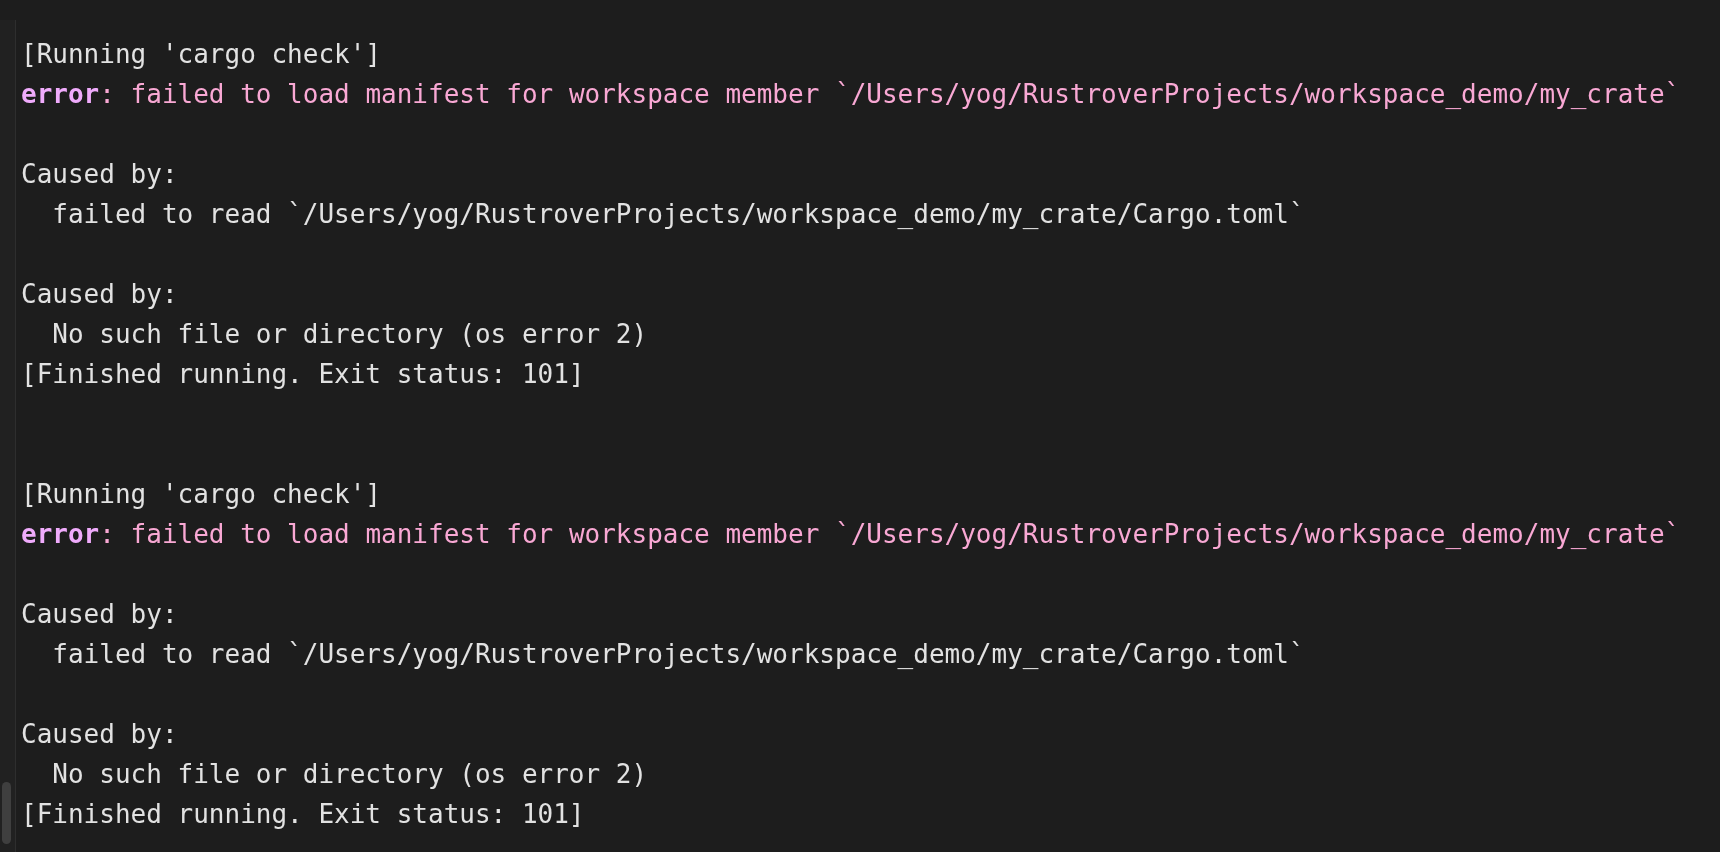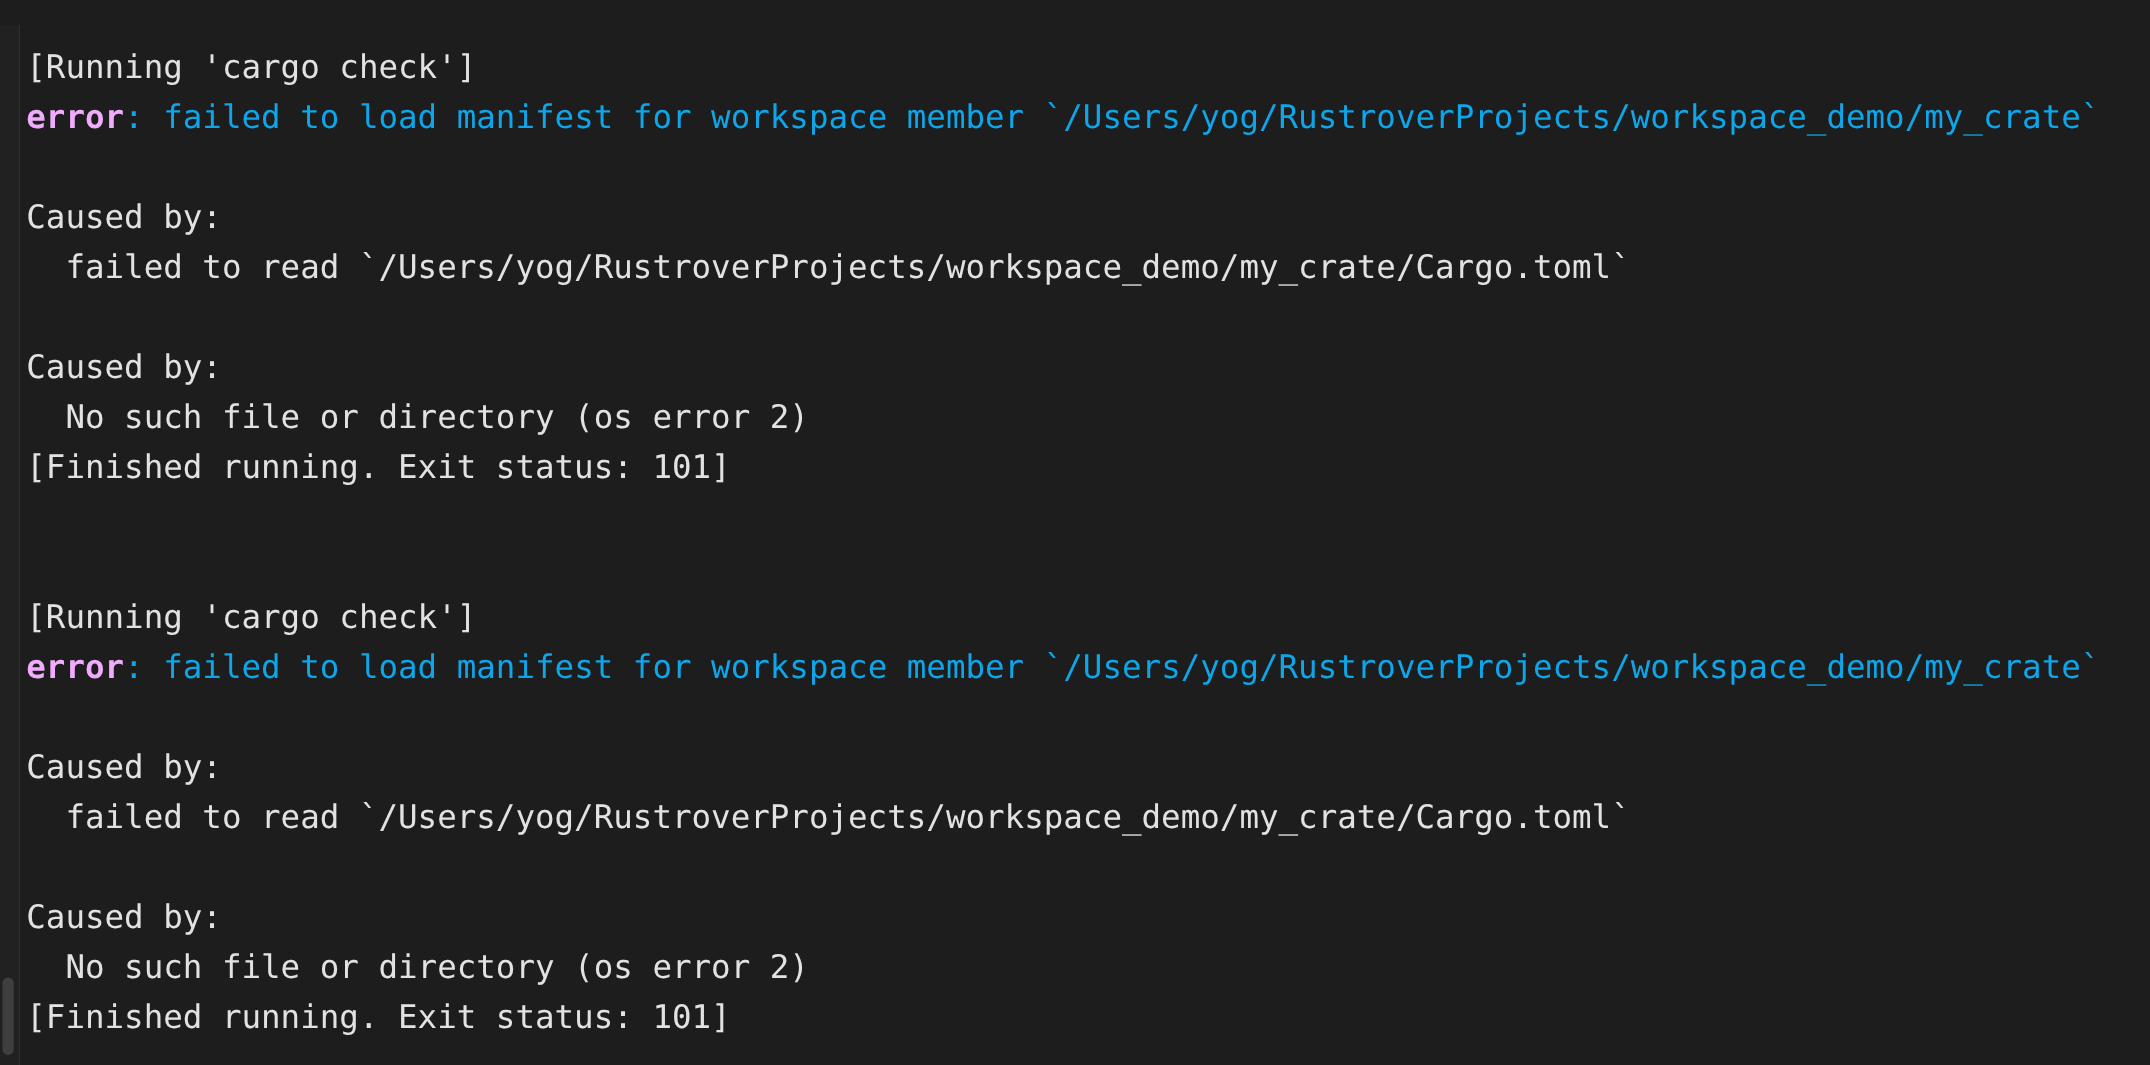--- a/index.html
+++ b/index.html
@@ -75,21 +75,21 @@
     overflow: hidden;
   }
   .console-line.blank {
     color: transparent;
   }
   .err-token {
     color: #f0abfc;
     font-weight: 700;
   }
   .rest {
-    color: #0ea5e9;
+    color: #f9a8d4;
   }
 </style>
 </head>
 <body>
 
 <div id="console-root">
 
   <div id="gutter">
     <div id="gutter-scroll-track">
       <div id="gutter-scroll-thumb"></div>

